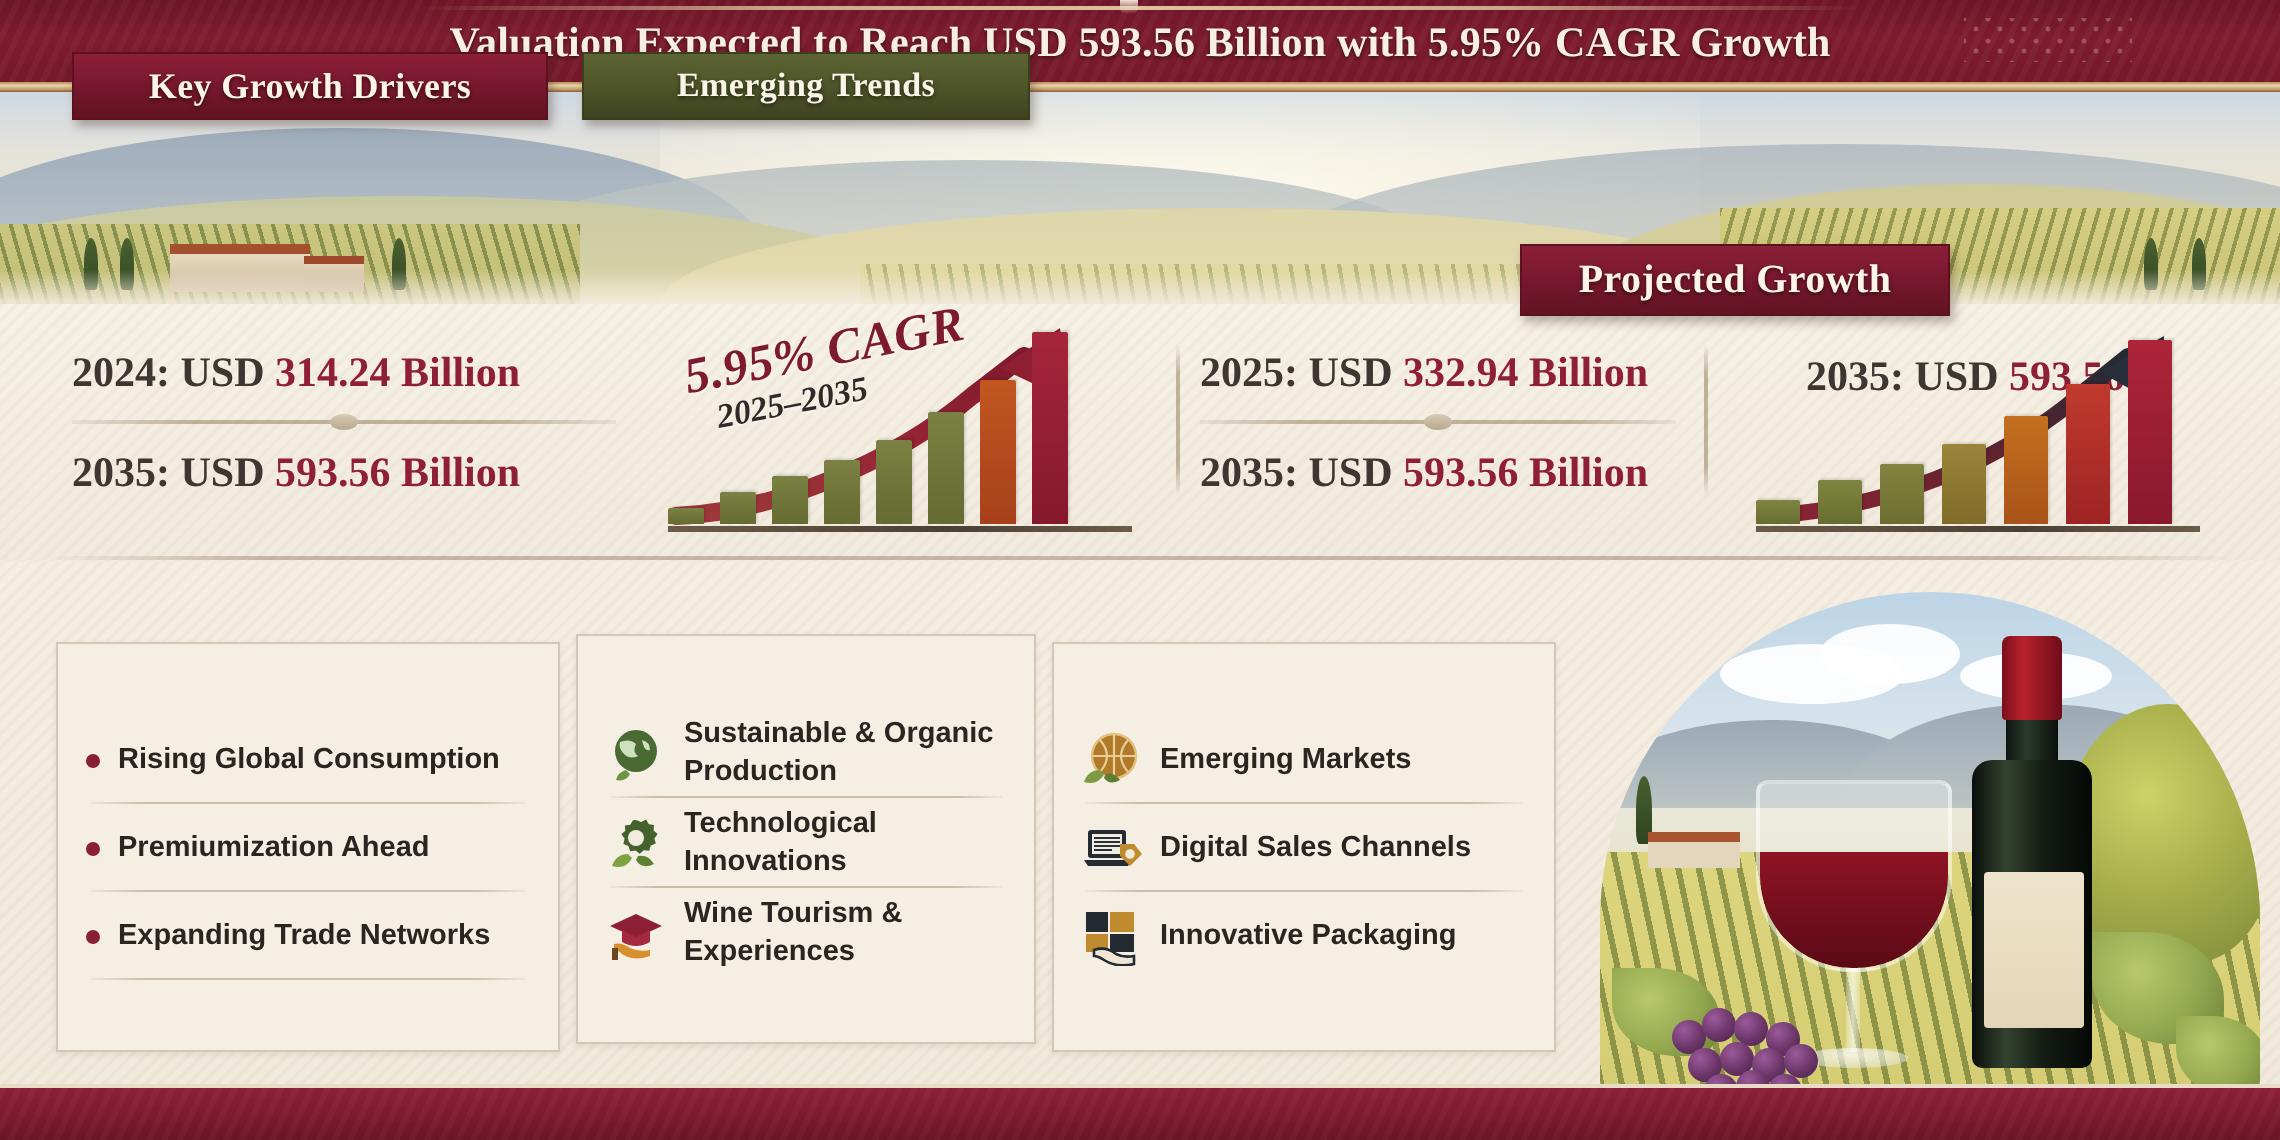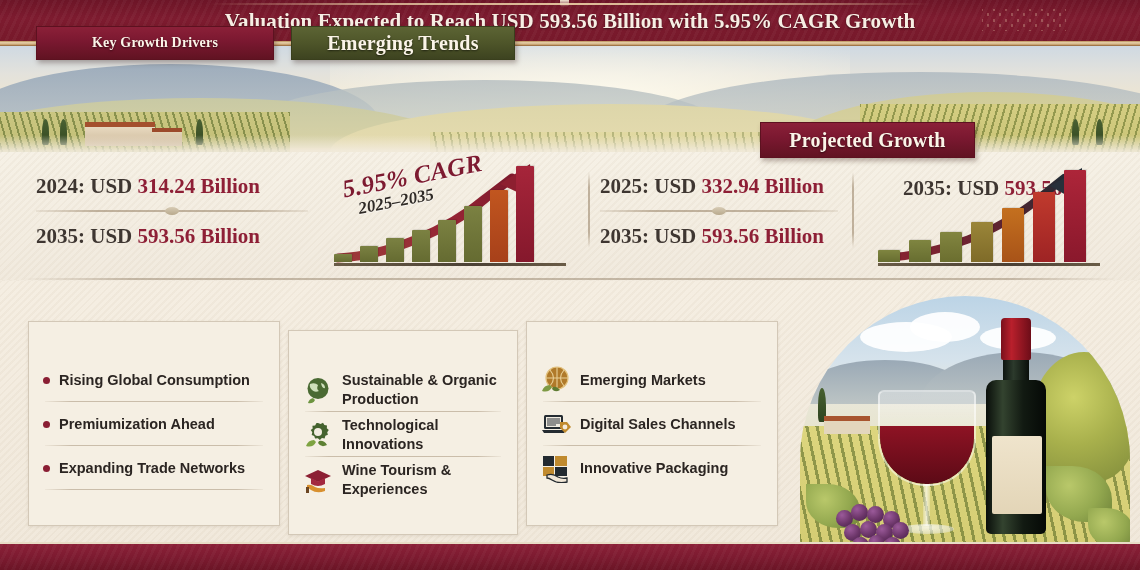--- a/index.html
+++ b/index.html
@@ -241,26 +241,26 @@
   .card {
     position:absolute;
     background:
       repeating-linear-gradient(135deg, rgba(178,158,128,.07) 0 2px, rgba(255,255,255,0) 2px 5px),
       linear-gradient(180deg,#f7f1e6 0%, #f1ead d 100%);
     background-color:#f5efe3;
     border:1px solid rgba(150,128,100,.35);
     box-shadow: 0 1px 3px rgba(90,70,50,.10);
   }
   #card-drivers { left:28px; top:40px; width:252px; height:205px; }
-  #card-trends  { left:288px; top:49px; width:230px; height:205px;padding-left:12px; }
+  #card-trends  { left:288px; top:36px; width:230px; height:205px;padding-left:12px; }
   #card-opps    { left:526px; top:40px; width:252px; height:205px; }
 
   .card-badge { position:absolute; z-index:4; }
-  #badge-drivers { left:36px; top:26px; width:238px; height:34px; font-size:14px; }
-  #badge-trends  { left:291px; top:26px; width:224px; height:34px; font-size:20px; }
+  #badge-drivers { left:36px; top:26px; width:238px; height:34px; font-size:18px; }
+  #badge-trends  { left:291px; top:26px; width:224px; height:34px; font-size:17px; }
   #badge-opps    { left:534px; top:26px; width:238px; height:34px; font-size:18px; }
 
   .list { position:absolute; left:0; top:36px; width:100%; padding:0 14px; }
 
   .li {
     position:relative;
     display:flex; align-items:center;
     min-height:44px;
     padding: 4px 0;
   }

